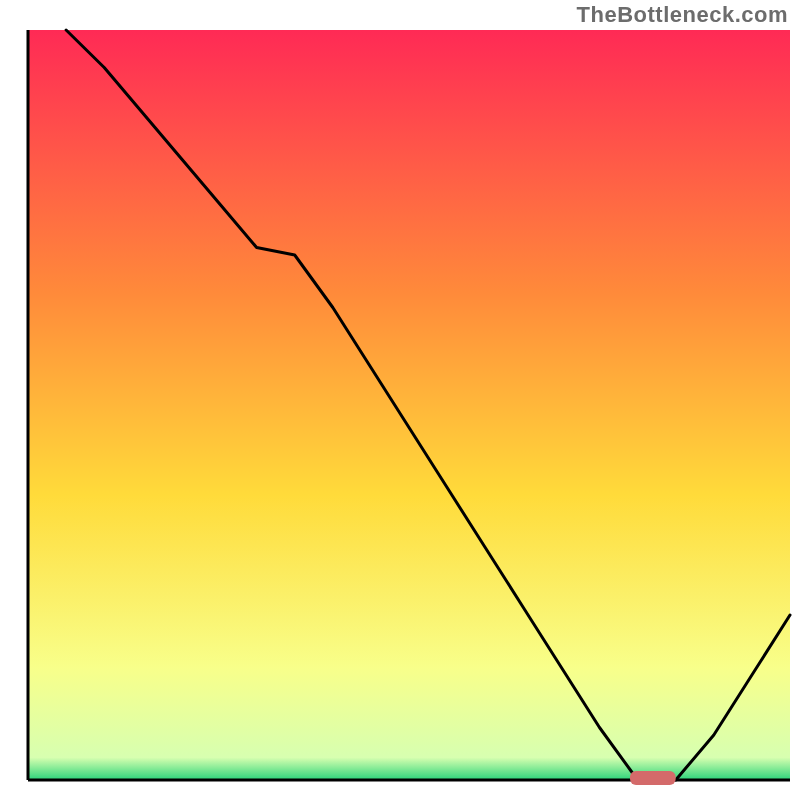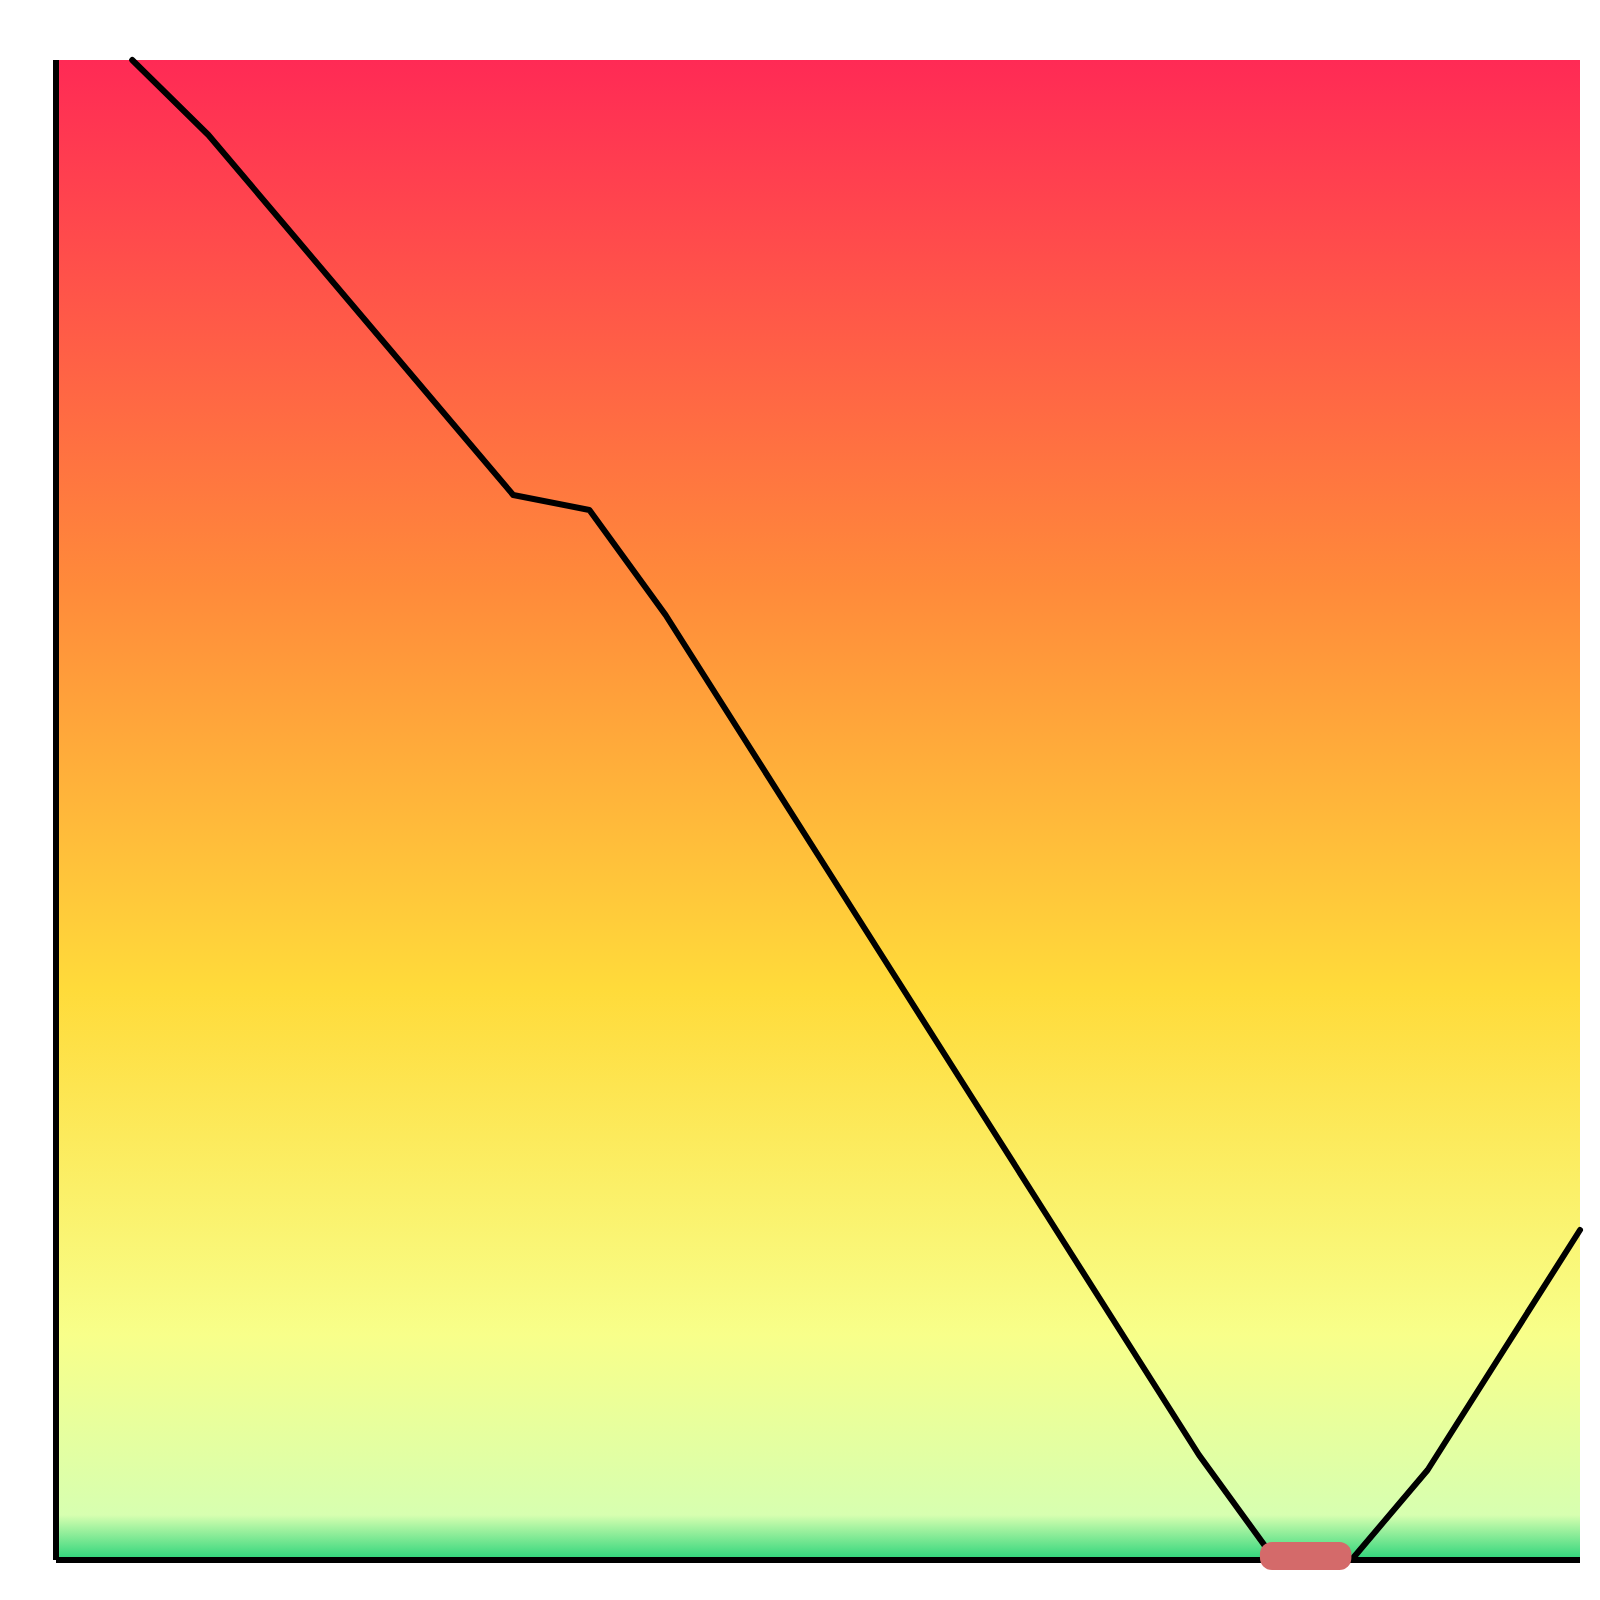--- a/index.html
+++ b/index.html
@@ -29,20 +29,21 @@
   svg {
     position: absolute;
     left: 0;
     top: 0;
   }
 </style>
 </head>
 <body>
 
 <div class="stage">
+  <div class="watermark">TheBottleneck.com</div>
 
   <svg id="chart-svg" width="800" height="800" viewBox="0 0 800 800">
     <defs>
       <linearGradient id="bg-grad" x1="0" y1="0" x2="0" y2="1">
         <stop id="g0" offset="0%" stop-color="#ff2a55"></stop>
         <stop id="g1" offset="35%" stop-color="#ff8a3a"></stop>
         <stop id="g2" offset="62%" stop-color="#ffdb3a"></stop>
         <stop id="g3" offset="85%" stop-color="#f8ff8a"></stop>
         <stop id="g4" offset="97%" stop-color="#d7ffb0"></stop>
         <stop id="g5" offset="100%" stop-color="#2bd47a"></stop>

